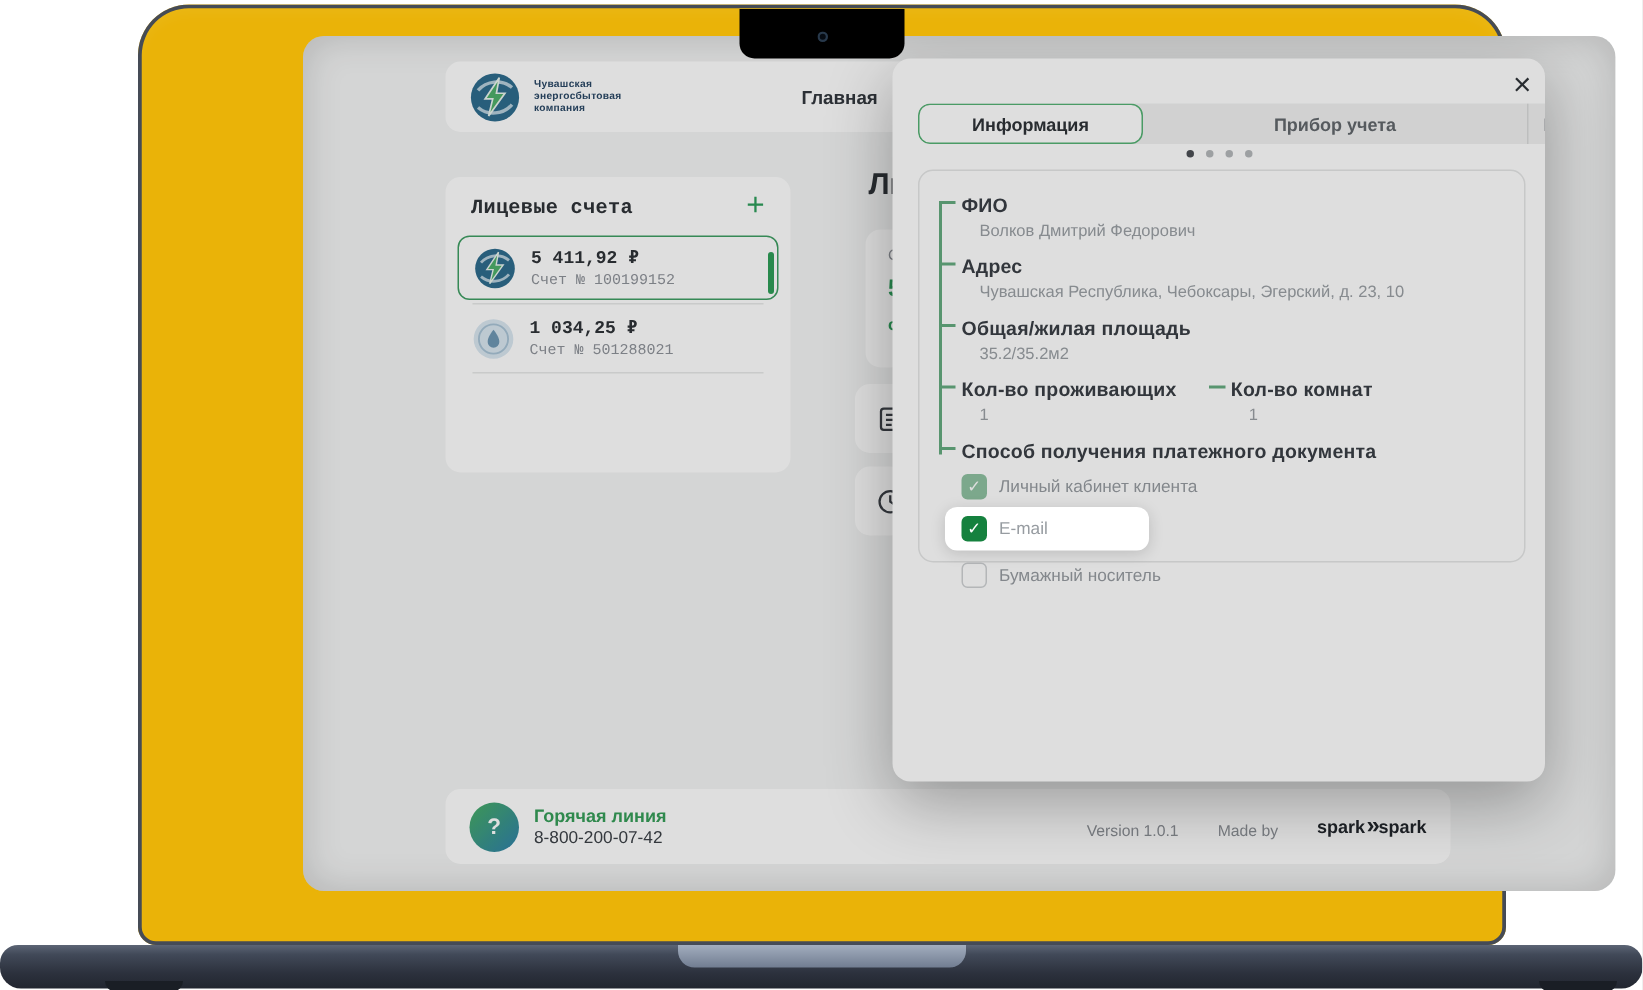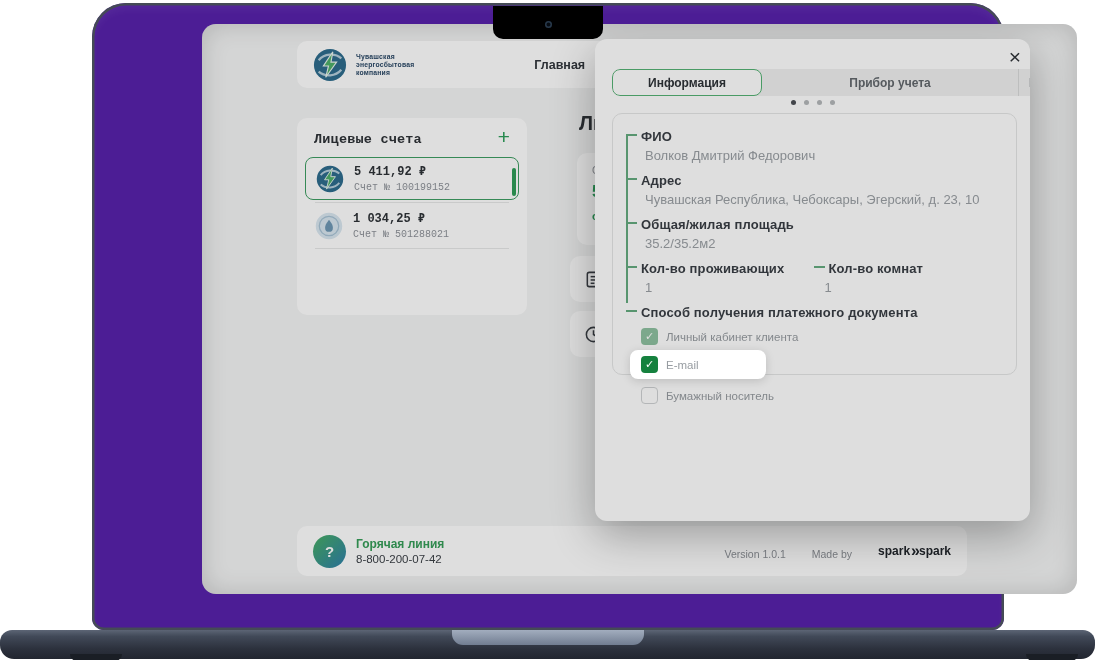--- a/index.html
+++ b/index.html
@@ -1,21 +1,21 @@
 <!DOCTYPE html>
 <html><head>
 <meta charset="utf-8">
 <style>
   * { margin:0; padding:0; box-sizing:border-box; }
   body { background:#fff; font-family:"Liberation Sans","DejaVu Sans",sans-serif; }
   .stage { position:relative; width:1095px; height:660px; background:#fff; overflow:hidden; }
 
   
   .lid { position:absolute; left:92px; top:3px; width:912px; height:627px;
-         background:#4c1d95; border-radius:34px 34px 12px 12px;
+         background:#eab308; border-radius:34px 34px 12px 12px;
          box-shadow: inset 0 0 0 2.5px #454b56, inset 0 6px 10px rgba(255,255,255,.06); }
   .notch { position:absolute; left:401px; top:3px; width:110px; height:33px; background:#000;
            border-radius:0 0 10px 10px; z-index:40; }
   .camera { position:absolute; left:52px; top:15px; width:7px; height:7px; border-radius:50%;
             background:#060b12; box-shadow: inset 0 0 0 1.5px #28394b; }
   .base { position:absolute; left:0; top:630px; width:1095px; height:29px; border-radius:12px 12px 14px 14px;
           background:linear-gradient(180deg,#5c6575 0%,#414958 22%,#2c313d 65%,#222630 100%); }
   .scoop { position:absolute; left:452px; top:0; width:192px; height:15px; border-radius:0 0 11px 11px;
            background:linear-gradient(180deg,#a2adbe,#717d91); }
   .foot { position:absolute; top:654px; width:52px; height:7px; border-radius:0 0 8px 8px; background:#1a1e25; }
@@ -79,21 +79,21 @@
   .tab-cut { flex:1; border-left:1px solid #d9dbdb; justify-content:flex-start; padding-left:10px; overflow:hidden; }
   .dots { position:absolute; top:61px; left:0; width:435px; display:flex; gap:8px; justify-content:center; }
   .dot { width:5px; height:5px; border-radius:50%; background:#b5b8bb; cursor:pointer; }
   .dot.active { background:#4c5055; }
 
   .info-card { position:absolute; left:17px; top:74px; width:405px; height:262px; background:#fff;
                border:1px solid #e5e6e6; border-radius:10px; padding:15px 16px 12px 28px; }
   .guide { position:absolute; left:13px; top:21px; width:2px; height:168px; background:#66ac80; }
   .f-label { position:relative; font-size:13px; font-weight:700; color:#3a3f45; letter-spacing:.15px; }
   .f-label::before { content:""; position:absolute; left:-15px; top:5px; width:11px; height:2px; background:#66ac80; }
-  .f-value { font-size:13px; color:#9ba0a5; margin:4px 4px 10px; }
+  .f-value { font-size:11px; color:#9ba0a5; margin:4px 12px 10px; }
   .two-col { display:flex; }
   .two-col .col { width:195px; }
   .cb-row { display:flex; align-items:center; gap:8px; margin-top:8px; font-size:11.5px; color:#979ca1; cursor:pointer; }
   .cb { width:17px; height:17px; border-radius:4px; display:flex; align-items:center; justify-content:center;
         color:#fff; font-size:11px; font-weight:700; flex:none; }
   .cb-lk { background:#8fc2a1; }
   .cb-email { background:#15813e; }
   .cb-empty { background:#fff; border:1.5px solid #cfd2d4; }
   .cb-row.hl { position:relative; z-index:9; background:#fff; border-radius:8px; padding:6px 11px;
                margin:5px 0 5px -11px; width:136px; box-shadow:0 2px 10px rgba(0,0,0,.15); }
@@ -239,21 +239,21 @@
 
           <div class="f-label">Общая/жилая площадь</div>
           <div class="f-value">35.2/35.2м2</div>
 
           <div class="two-col">
             <div class="col">
               <div class="f-label">Кол-во проживающих</div>
               <div class="f-value">1</div>
             </div>
             <div class="col">
-              <div class="f-label" style="margin-left:8px">Кол-во комнат</div>
+              <div class="f-label" style="margin-left:0">Кол-во комнат</div>
               <div class="f-value">1</div>
             </div>
           </div>
 
           <div class="f-label">Способ получения платежного документа</div>
 
           <div class="cb-row">
             <div class="cb cb-lk">✓</div>
             <span>Личный кабинет клиента</span>
           </div>

